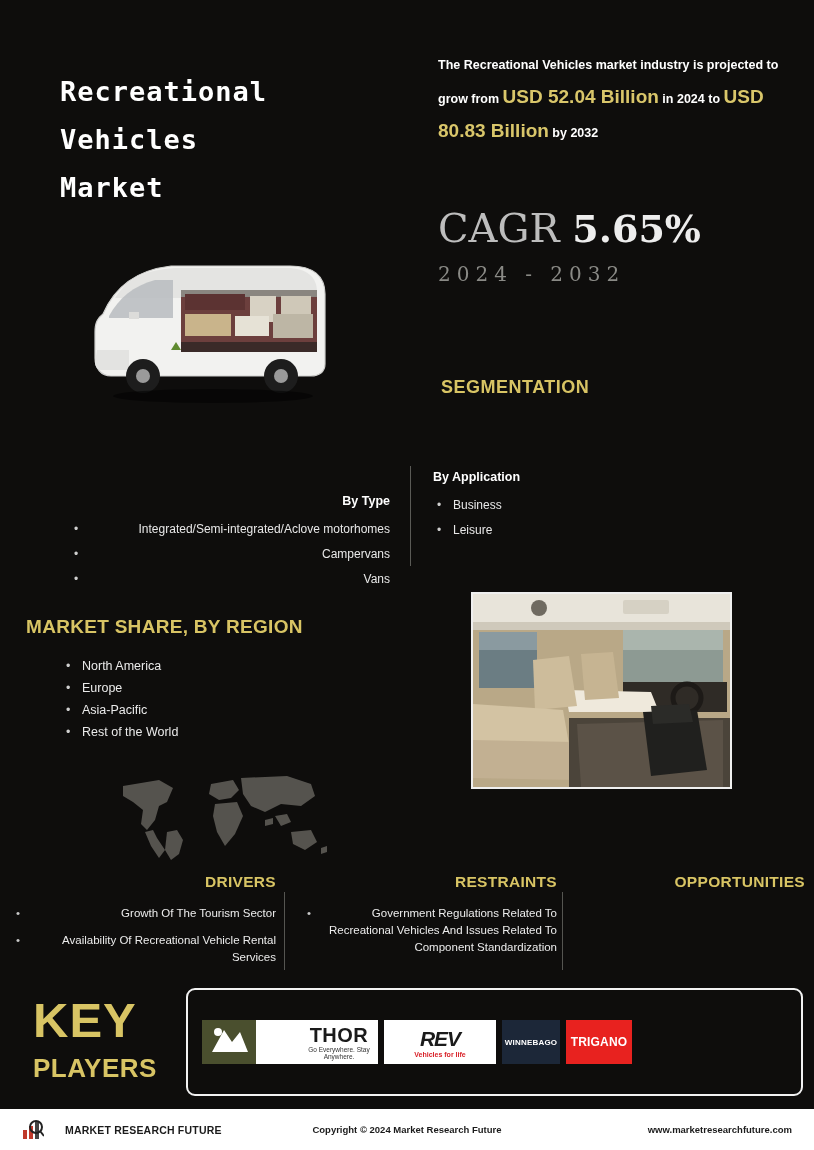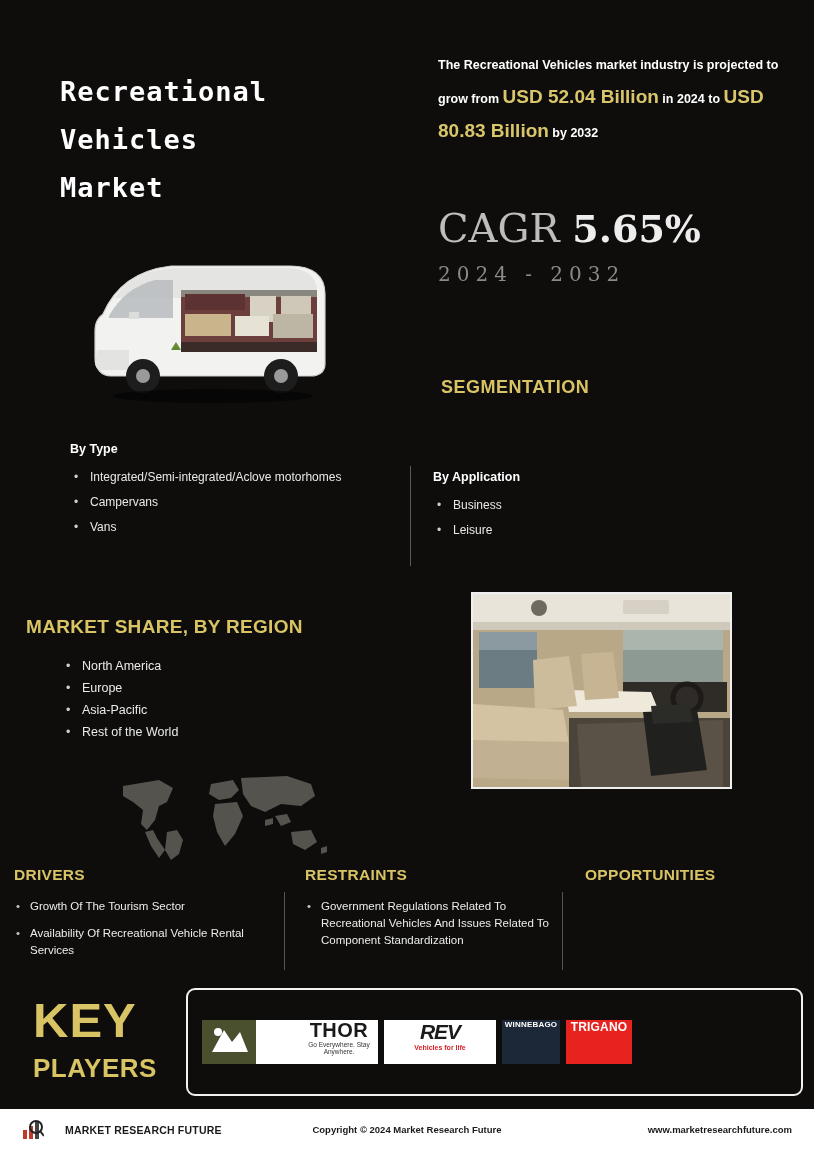--- a/index.html
+++ b/index.html
@@ -47,21 +47,21 @@
   
   .seg-head { font-size: 12.5px; font-weight: bold; color: #ffffff; }
   .seg-list { margin-top: 9px; }
   .seg-list li {
     list-style: none; font-size: 12px; color: #e8e8e8;
     line-height: 25px; padding-left: 20px; position: relative;
   }
   .seg-list li:before {
     content: "•"; position: absolute; left: 4px; color: #cfcfcf;
   }
-  .col-type { position: absolute; left: 70px; top: 442px; width: 320px; }
+  .col-type { position: absolute; left: 70px; top: 494px; width: 320px; text-align: right; }
   .col-app { position: absolute; left: 433px; top: 470px; width: 300px; }
   .seg-divider {
     position: absolute; left: 410px; top: 466px; width: 1px; height: 100px;
     background: #5a5a56;
   }
 
   
   .ms-title {
     position: absolute; left: 26px; top: 616px;
     font-size: 19px; font-weight: bold; color: #d8c464; letter-spacing: .3px;
@@ -75,21 +75,21 @@
 
   .worldmap { position: absolute; left: 115px; top: 772px; width: 215px; height: 90px; }
 
   .photo {
     position: absolute; left: 471px; top: 592px; width: 261px; height: 197px;
     border: 2px solid #efefef; overflow: hidden; background: #2b2724;
   }
 
   
   .dro { position: absolute; top: 866px; left: 0; width: 814px; height: 110px; }
-  .dro-col { position: absolute; top: 0; }
+  .dro-col { position: absolute; top: 7px; text-align: right; }
   .dro-h { font-size: 15.5px; font-weight: bold; color: #d8c464; letter-spacing: .3px; }
   .dro-list { margin-top: 14px; }
   .dro-list li {
     list-style: none; font-size: 11.5px; color: #ececec;
     line-height: 17px; padding-left: 16px; position: relative; margin-bottom: 10px;
   }
   .dro-list li:before { content: "•"; position: absolute; left: 2px; color: #c9c9c9; }
   .dro-div { position: absolute; top: 892px; width: 1px; height: 78px; background: #555551; }
 
   
@@ -98,21 +98,21 @@
     position: absolute; left: 33px; top: 8px;
     color: #d8c464; font-weight: bold; line-height: 1;
   }
   .kp-key { font-size: 49px; letter-spacing: 1px; }
   .kp-players { font-size: 26px; letter-spacing: .5px; margin-top: 10px; }
   .kp-box {
     position: absolute; left: 186px; top: 0px; width: 617px; height: 108px;
     border: 2px solid #f2f2f2; border-radius: 9px;
     display: flex; align-items: center; gap: 6px; padding: 0 14px;
   }
-  .logo { height: 44px; display: flex; align-items: flex-start; justify-content: center;
+  .logo { height: 44px; display: flex; align-items: center; justify-content: center;
           background: #fff; overflow: hidden; gap: 44px; }
   .logo-thor { width: 176px; }
   .logo-rev  { width: 112px; }
   .logo-win  { width: 58px;  background: #1c2738; }
   .logo-tri  { width: 66px;  background: #e8221f; }
   .logo-kt   { width: 150px; }
 
   .thor-left { width: 54px; height: 44px; background: #4a4f2e; position: relative; }
   .thor-txt  { flex: 1; text-align: center; }
   .thor-name { font-size: 20px; font-weight: bold; color: #1a1a1a; letter-spacing: .5px; line-height: 20px; }

